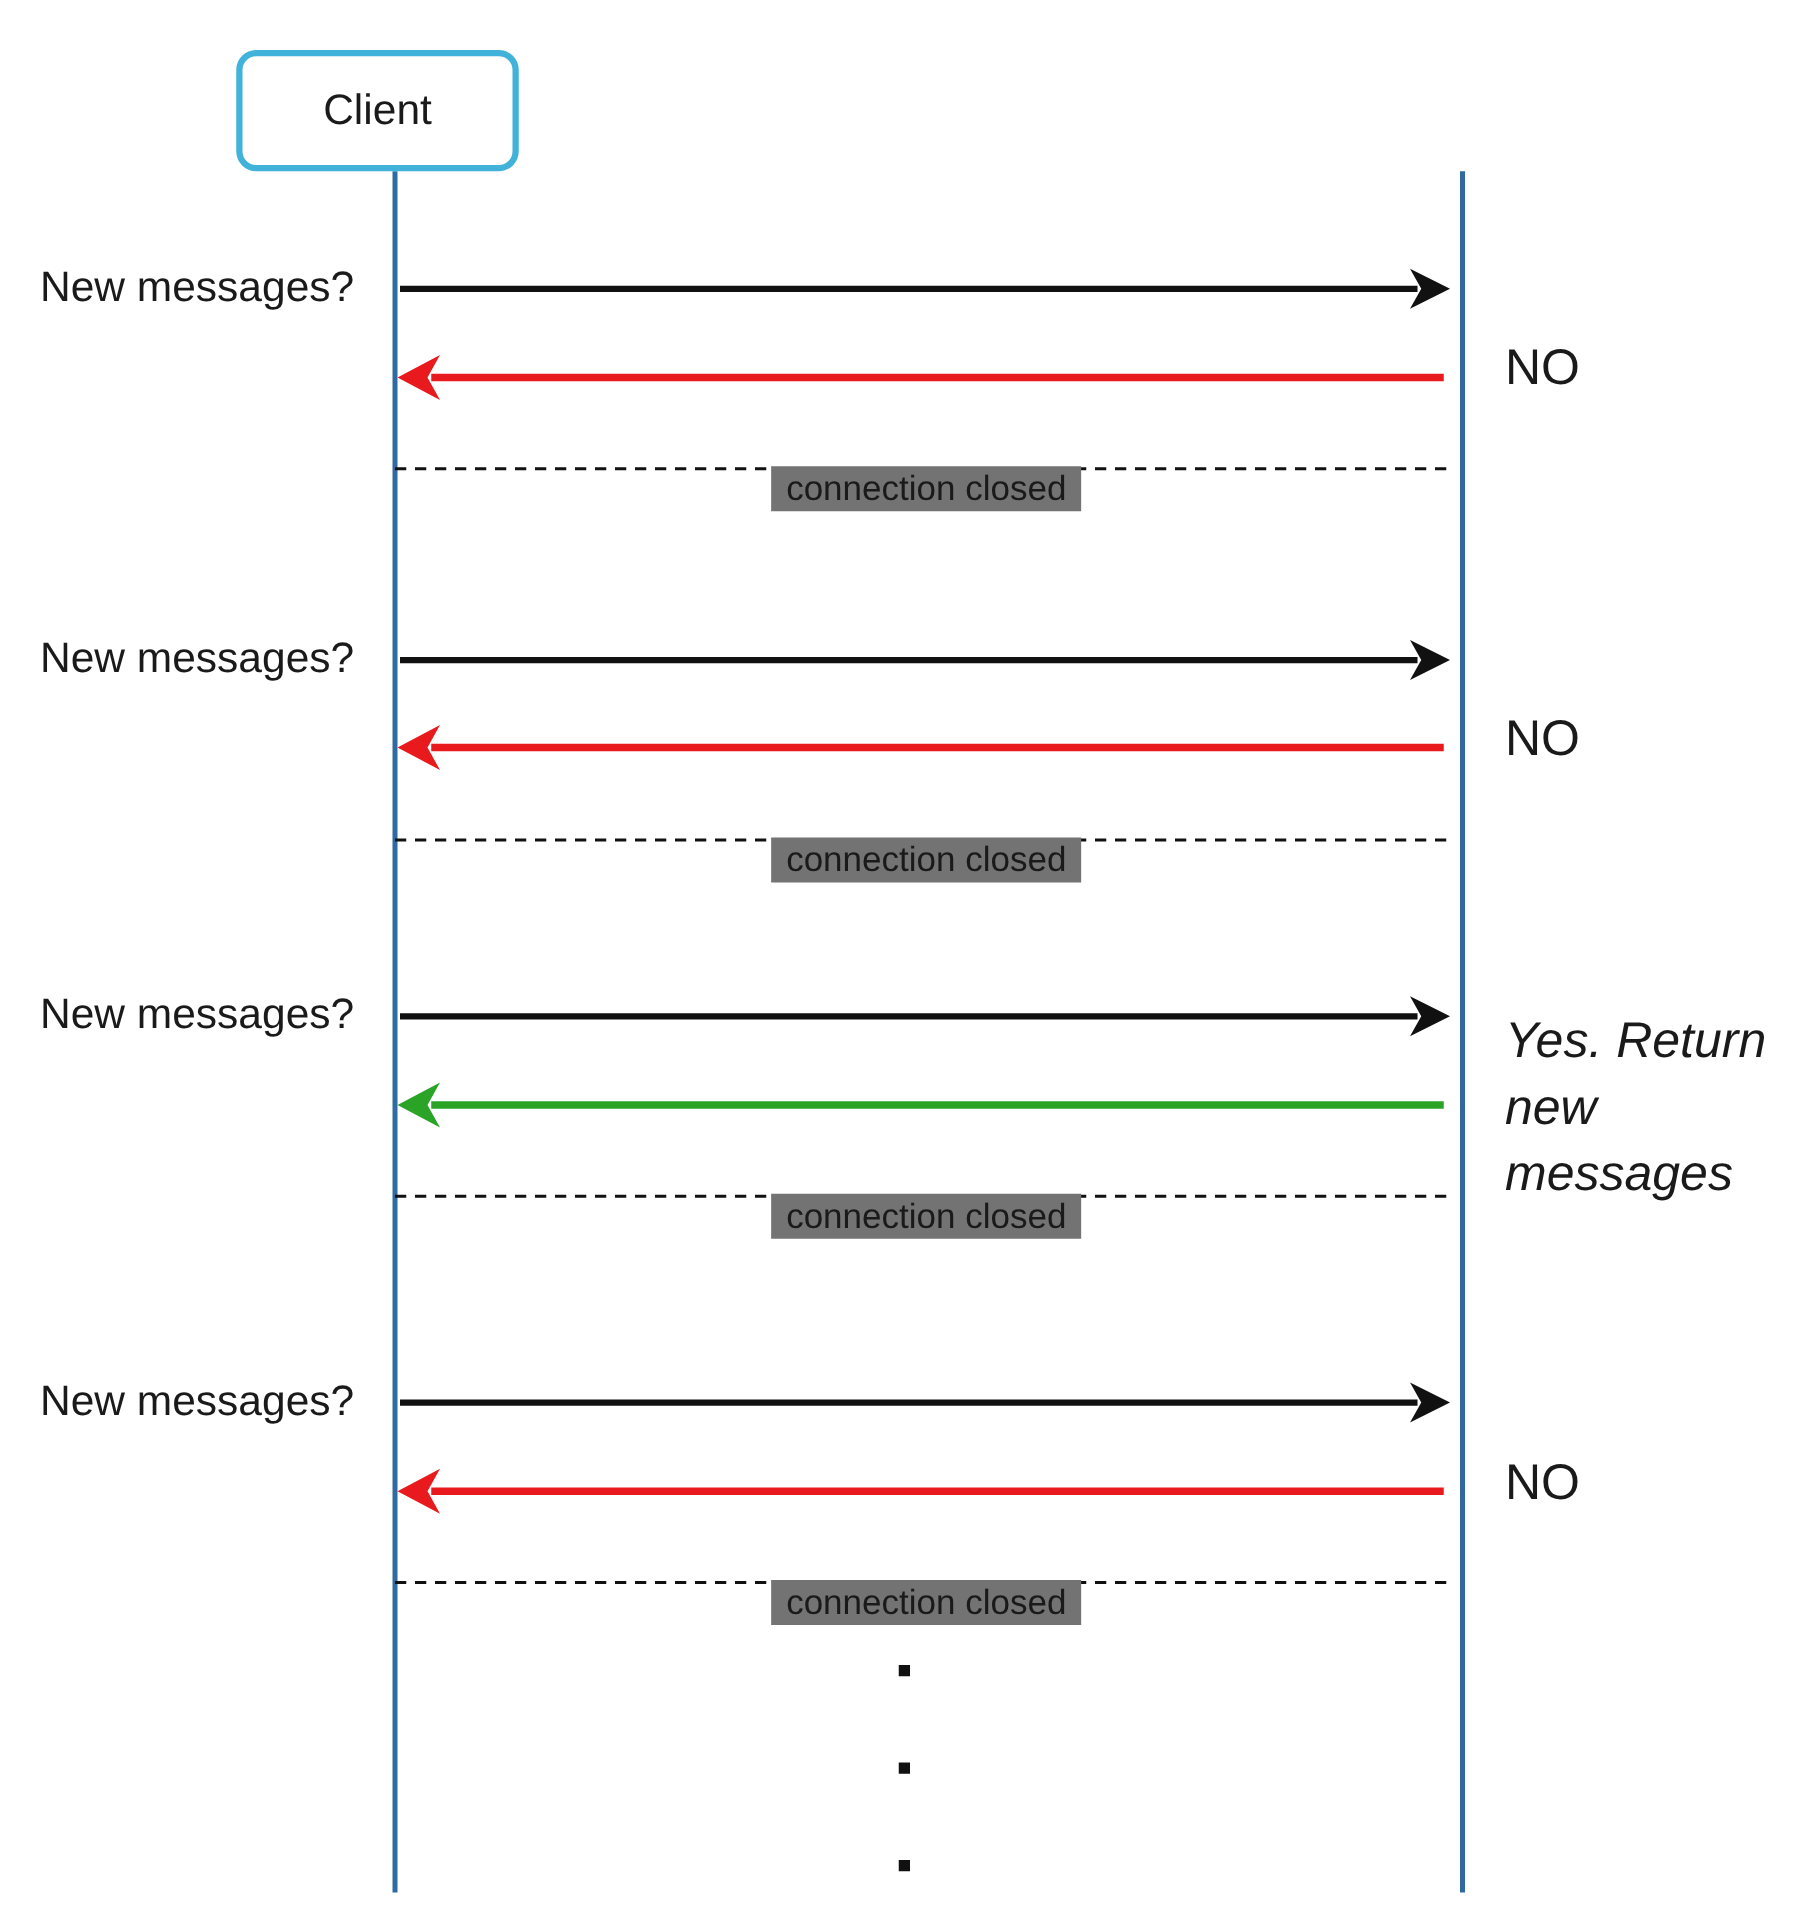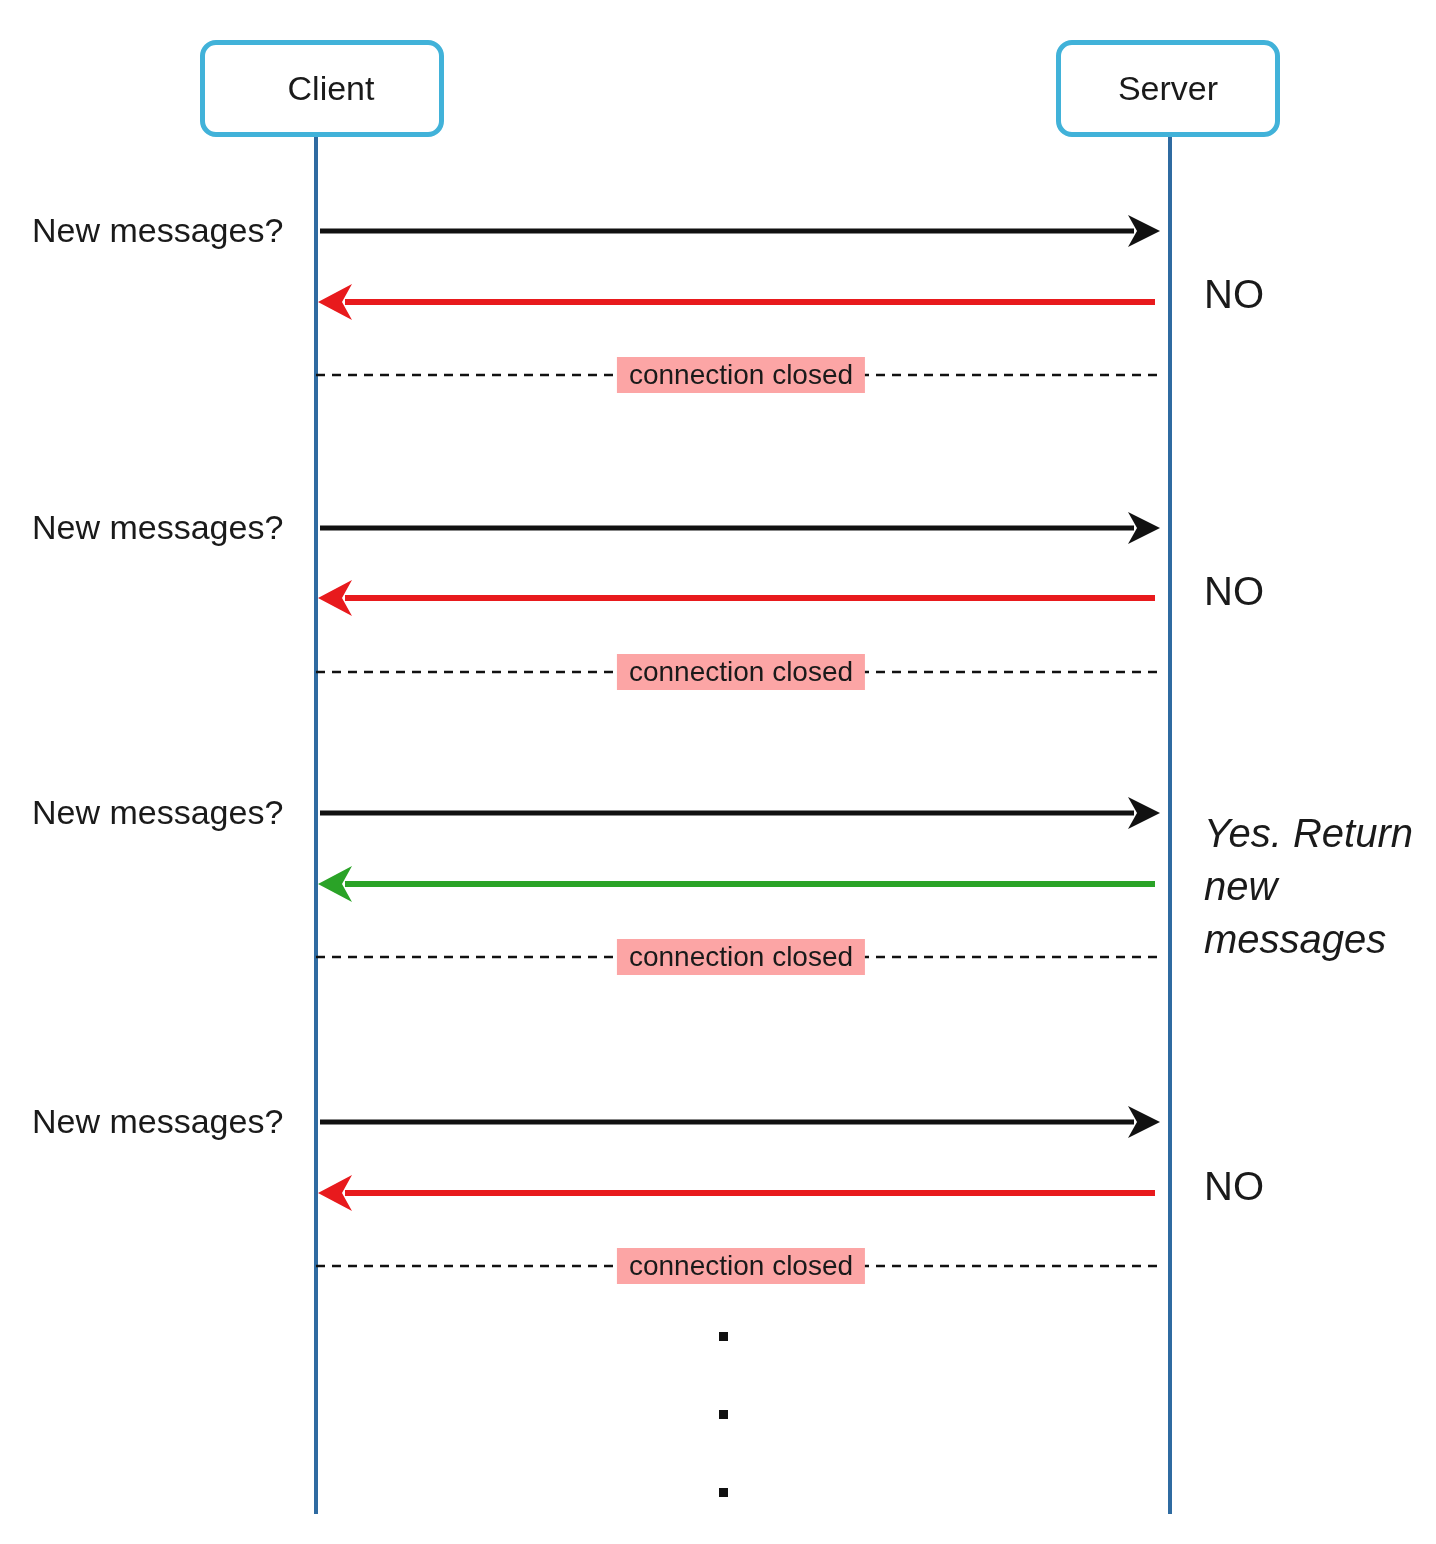--- a/index.html
+++ b/index.html
@@ -20,21 +20,21 @@
     border:5px solid #41b2d9;
     border-radius:16px;
     background:#ffffff;
     display:flex;
     align-items:center;
     justify-content:center;
     font-size:34px;
     color:#1a1a1a;
     box-sizing:content-box;
   }
-  .actor-client { left:200px; width:216px;padding-left:18px; }
+  .actor-client { left:189px; width:216px; }
   .actor-server { left:1056px; width:214px; }
   .label {
     position:absolute;
     white-space:nowrap;
     font-size:34px;
     line-height:1.25;
     transform:translateY(-50%);
   }
   .req-label { left:32px; }
   .resp-label { left:1204px; font-size:40px; }
@@ -42,23 +42,24 @@
     white-space:normal;
     width:225px;
     line-height:1.32;
     font-style:italic;
   }
   .note-label {
     position:absolute;
     transform:translate(-50%,-50%);
     left:741px;
     font-size:28px;
-    background:#fca5a5;
+    background:#737373;
     padding:2px 12px;
     white-space:nowrap;
+    margin-top:16px;
   }
 </style>
 </head>
 <body>
 
 <div class="stage">
 
   <svg class="diagram-svg" viewBox="0 0 1436 1544" xmlns="http://www.w3.org/2000/svg">
 
     <line x1="316" y1="137" x2="316" y2="1514" stroke-width="4" stroke="#2f6ba1"></line>
@@ -99,23 +100,20 @@
     <g>
       <rect x="719" y="1332" width="9" height="9" fill="#111111"></rect>
       <rect x="719" y="1410" width="9" height="9" fill="#111111"></rect>
       <rect x="719" y="1488" width="9" height="9" fill="#111111"></rect>
     </g>
   </svg>
 
   <div class="actor-box actor-client">
     <span>Client</span>
   </div>
-  <div class="actor-box actor-server">
-    <span>Server</span>
-  </div>
 
   <div class="label req-label" style="top:230px">New messages?</div>
   <div class="label resp-label" style="top:294px">NO</div>
   <div class="note-label" style="top:375px">connection closed</div>
 
   <div class="label req-label" style="top:527px">New messages?</div>
   <div class="label resp-label" style="top:591px">NO</div>
   <div class="note-label" style="top:672px">connection closed</div>
 
   <div class="label req-label" style="top:812px">New messages?</div>

